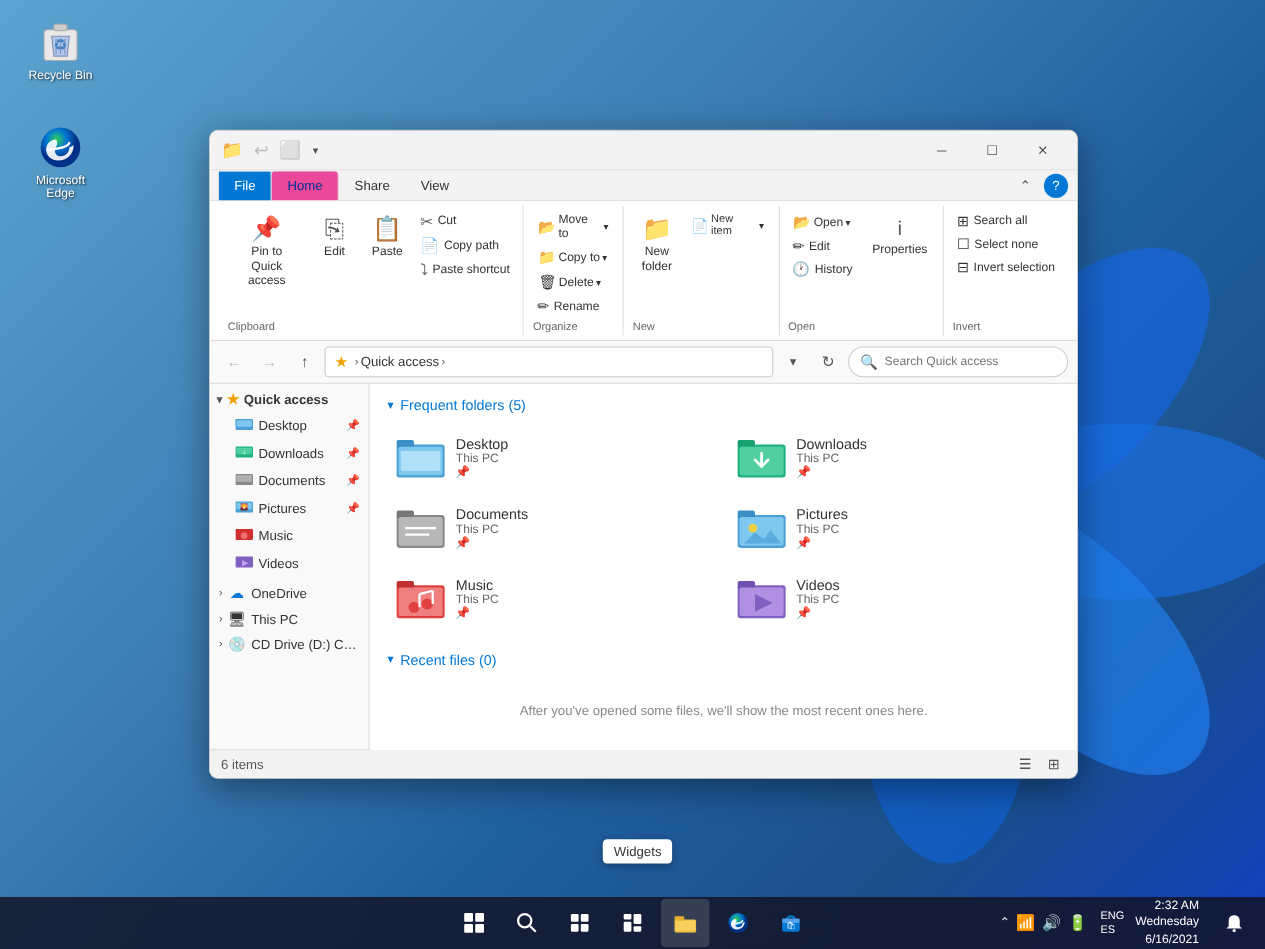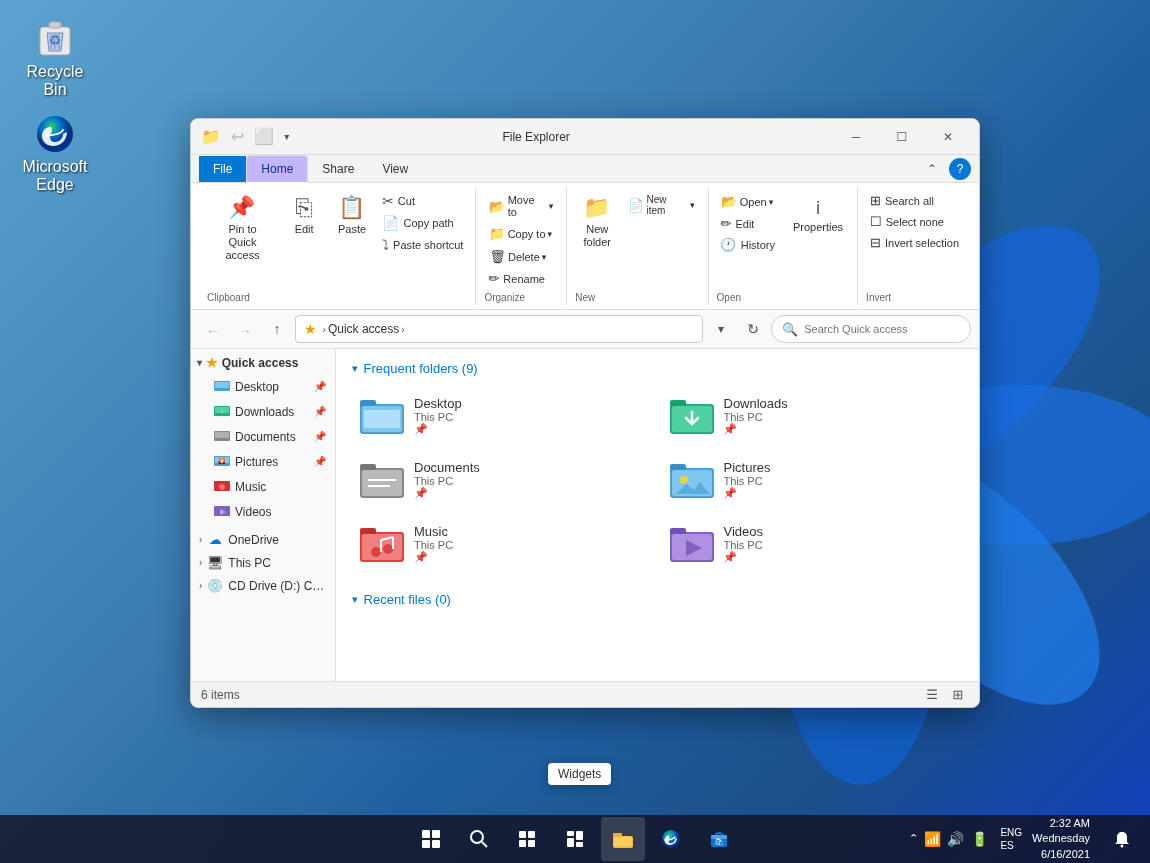--- a/index.html
+++ b/index.html
@@ -23,21 +23,21 @@
       padding: 4px;
       border-radius: 4px;
     }
     .desktop-icon .icon-img {
       width: 40px;
       height: 40px;
       margin-bottom: 4px;
     }
     .desktop-icon .icon-label {
       color: white;
-      font-size: 16px;
+      font-size: 11px;
       text-align: center;
       text-shadow: 1px 1px 2px rgba(0,0,0,0.8);
     }
 
     
     .recycle-bin { top: 15px; left: 15px; }
 
     
     .ms-edge { top: 110px; left: 15px; }
 
@@ -198,21 +198,21 @@
       flex-shrink: 0;
     }
     .ribbon-tab {
       padding: 6px 14px;
       font-size: 12px;
       cursor: pointer;
       color: #333;
       border-radius: 4px 4px 0 0;
     }
     .ribbon-tab.active {
-      background: #c4b5fd;
+      background: #ec4899;
       border: 1px solid #ddd;
       border-bottom: 1px solid white;
       color: #003399;
       font-weight: 500;
       margin-bottom: -1px;
     }
     .ribbon-chevron {
       margin-left: auto;
       cursor: pointer;
       color: #555;
@@ -608,21 +608,20 @@
     <div class="title-bar-icons">
 
       <span class="tb-icon">📁</span>
 
       <span class="tb-icon" style="color:#bbb;">↩</span>
 
       <span class="tb-icon">⬜</span>
 
       <span class="tb-icon" style="font-size:10px;">▾</span>
     </div>
-    <span class="title-bar-title">File Explorer</span>
     <div class="title-bar-controls">
       <div class="wc-btn minimize">─</div>
       <div class="wc-btn maximize">☐</div>
       <div class="wc-btn close">✕</div>
     </div>
   </div>
 
   <div class="ribbon-tabs">
     <div class="ribbon-tab active" style="background: rgb(0, 120, 212); color: white; border: none; margin-bottom: 0px; border-radius: 0px; padding: 6px 14px; font-weight: 500; font-size: 12px; cursor: pointer;">File</div>
     <div class="ribbon-tab active">Home</div>
@@ -871,21 +870,21 @@
         <span class="sidebar-arrow">›</span>
         <span class="si-icon" style="font-size:13px;color:#30b030;">💿</span>
         <span class="si-label">CD Drive (D:) CC0...</span>
       </div>
     </div>
 
     <div class="file-content">
 
       <div class="section-header-fc">
         <span class="sh-arrow">▾</span>
-        <span>Frequent folders (9)</span>
+        <span>Frequent folders (5)</span>
       </div>
       <div class="folder-grid">
 
         <div class="folder-item">
           <div class="folder-icon-wrap">
             <svg width="44" height="40" viewBox="0 0 44 40">
               <rect x="0" y="8" width="44" height="30" rx="3" fill="#4a9fd4"></rect>
               <rect x="0" y="4" width="16" height="7" rx="2" fill="#3a8fc4"></rect>
               <rect x="2" y="10" width="40" height="26" rx="2" fill="#7ec8f0"></rect>
               <rect x="4" y="14" width="36" height="18" rx="1" fill="#b0e0f8"></rect>
@@ -982,20 +981,23 @@
             <div class="fi-path">This PC</div>
             <div class="fi-pin">📌</div>
           </div>
         </div>
       </div>
 
       <div class="recent-section">
         <div class="section-header-fc">
           <span class="sh-arrow">▾</span>
           <span>Recent files (0)</span>
+        </div>
+        <div class="recent-empty">
+          <span>After you've opened some files, we'll show the most recent ones here.</span>
         </div>
       </div>
     </div>
   </div>
 
   <div class="status-bar">
     <span>6 items</span>
     <div class="status-bar-right">
       <div class="view-btn">☰</div>
       <div class="view-btn">⊞</div>

